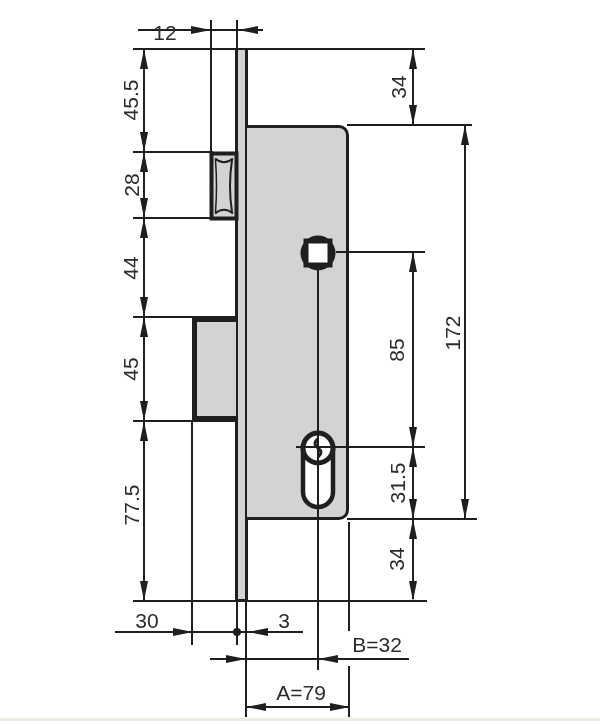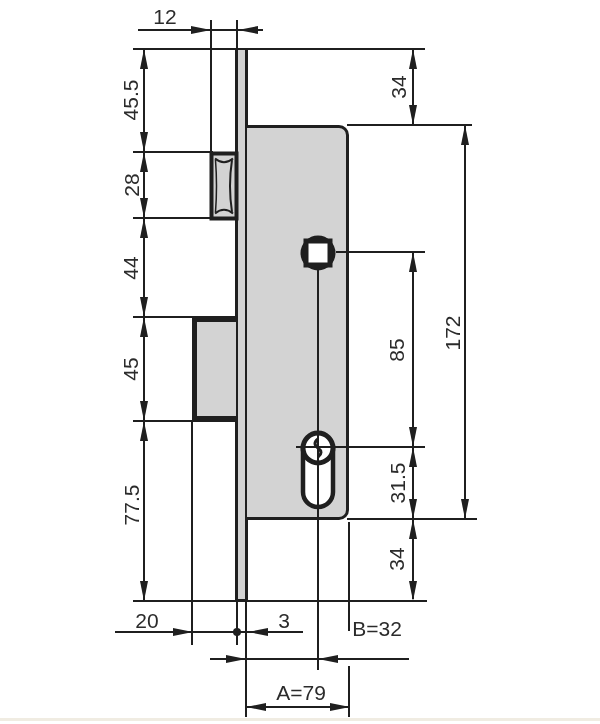--- a/index.html
+++ b/index.html
@@ -106,30 +106,30 @@
   <i class="ar" style="left:191px;top:26px;"></i>
   <i class="al" style="left:238px;top:26px;"></i>
   <i class="ar" style="left:173px;top:628px;"></i>
   <i class="al" style="left:248px;top:628px;"></i>
   <i class="dot" style="left:233px;top:628px;"></i>
   <i class="ar" style="left:226px;top:655px;"></i>
   <i class="al" style="left:318px;top:655px;"></i>
   <i class="al" style="left:246px;top:703px;"></i>
   <i class="ar" style="left:330px;top:703px;"></i>
 
-  <span class="dim" style="left:165px;top:16px;">12</span>
+  <span class="dim" style="left:165px;top:32px;">12</span>
   <span class="dim rot" style="left:130px;top:100px;">45.5</span>
   <span class="dim rot" style="left:131px;top:185px;">28</span>
   <span class="dim rot" style="left:130px;top:268px;">44</span>
   <span class="dim rot" style="left:130px;top:369px;">45</span>
   <span class="dim rot" style="left:131px;top:505px;">77.5</span>
   <span class="dim rot" style="left:398px;top:87px;">34</span>
   <span class="dim rot" style="left:396px;top:350px;">85</span>
   <span class="dim rot" style="left:452px;top:333px;">172</span>
   <span class="dim rot" style="left:397px;top:483px;">31.5</span>
   <span class="dim rot" style="left:396px;top:559px;">34</span>
-  <span class="dim" style="left:147px;top:620px;">20</span>
+  <span class="dim" style="left:147px;top:620px;">30</span>
   <span class="dim" style="left:284px;top:620px;">3</span>
-  <span class="dim" style="left:377px;top:628px;">B=32</span>
+  <span class="dim" style="left:377px;top:644px;">B=32</span>
   <span class="dim" style="left:301px;top:692px;">A=79</span>
 
   <i class="edge" style="left:0;top:718px;width:600px;"></i>
 </div>
 
 </body></html>

